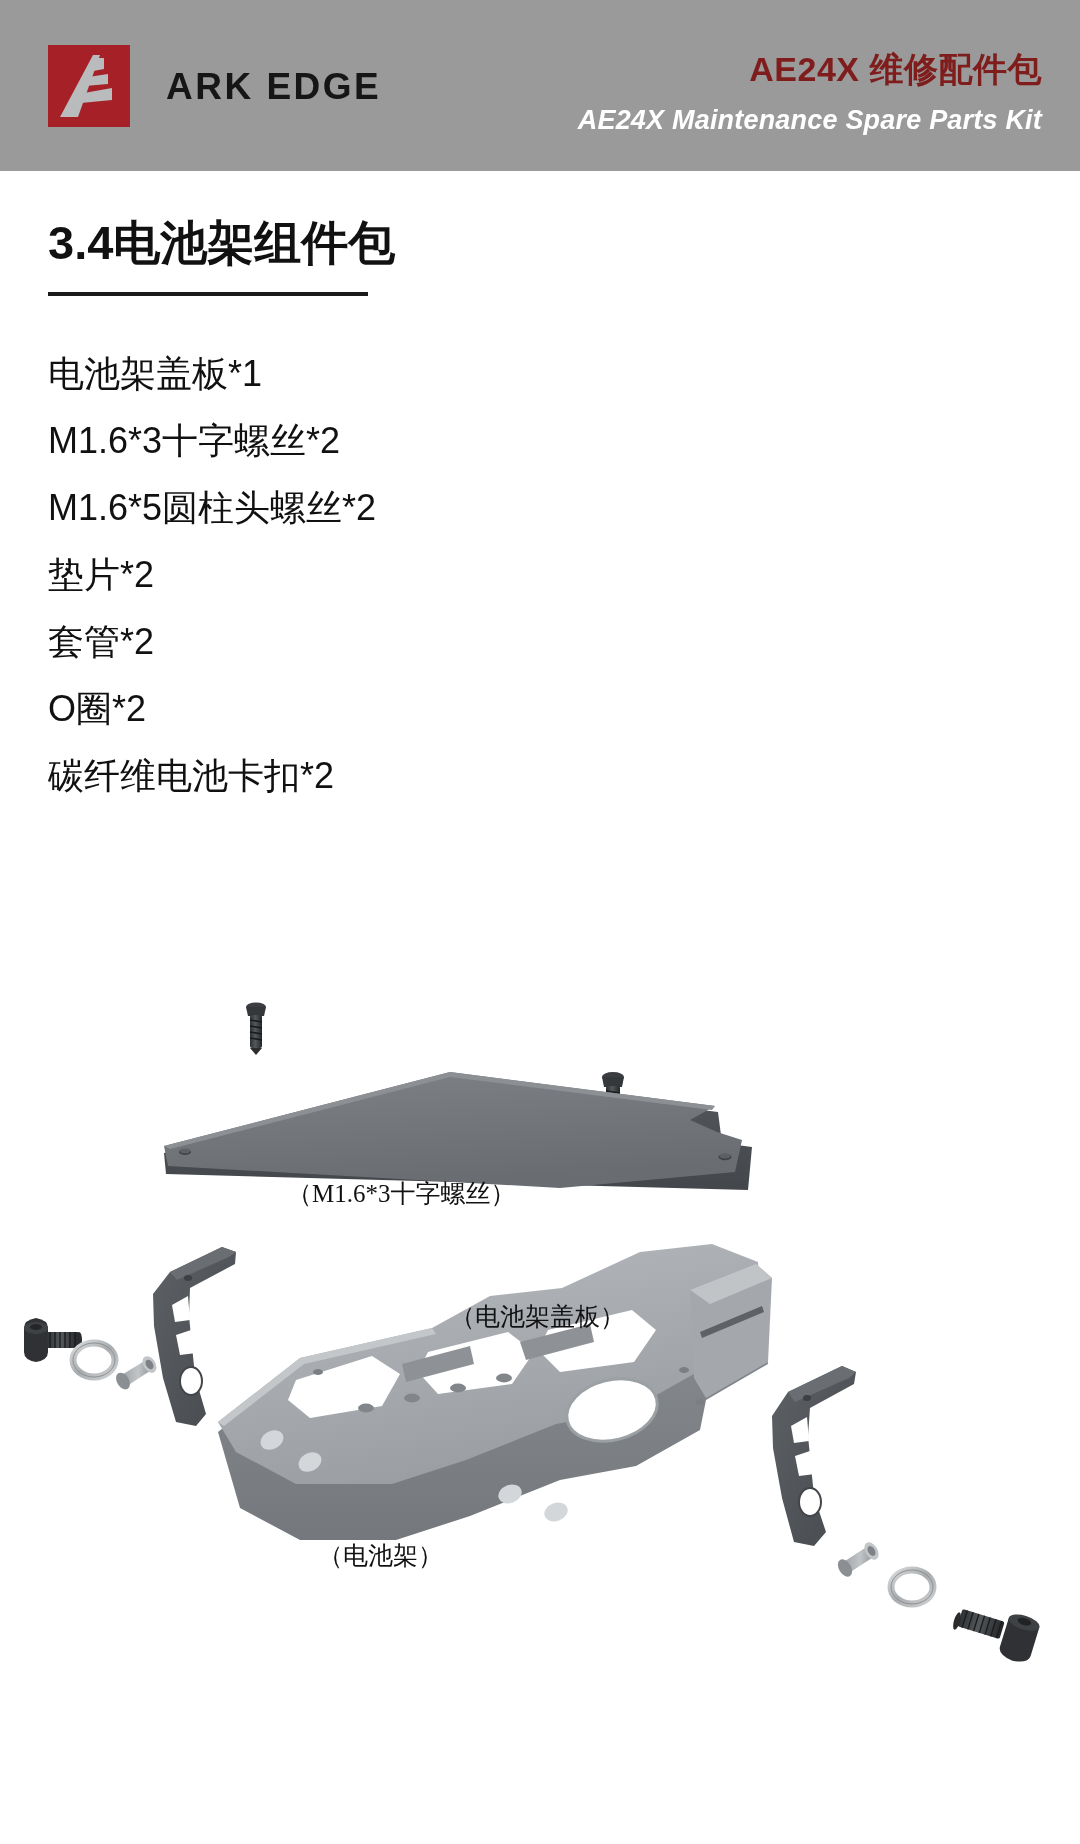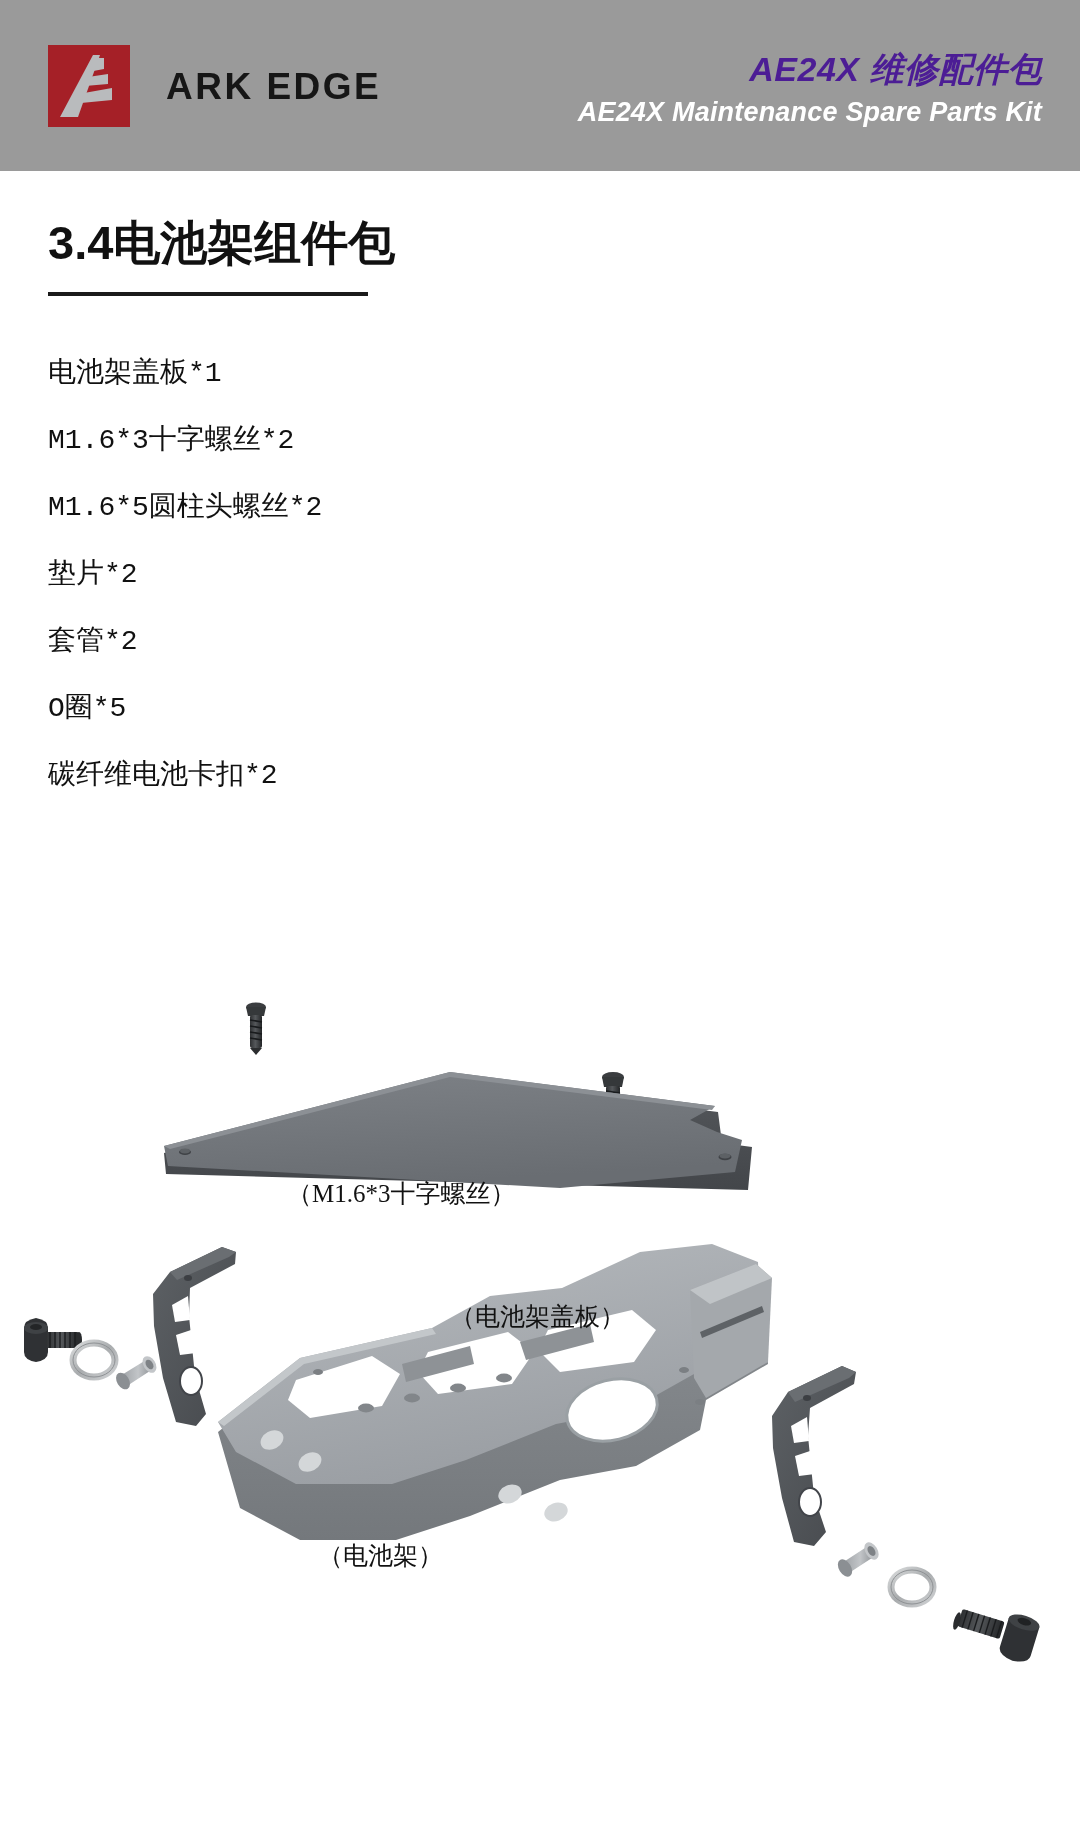--- a/index.html
+++ b/index.html
@@ -54,34 +54,33 @@
   }
   .header-titles {
     position: absolute;
     right: 38px;
     top: 48px;
     text-align: right;
   }
   .header-title-cn {
     font-size: 34px;
     font-weight: 700;
-    font-style: italic;
-    color: #4c1d95;
+    color: #7f1d1d;
     line-height: 1.25;
     white-space: nowrap;
     letter-spacing: 0.5px;
   }
   .header-title-en {
     font-size: 27px;
     font-weight: 700;
     font-style: italic;
     color: #ffffff;
     line-height: 1.3;
     white-space: nowrap;
-    margin-top: 4px;
+    margin-top: 12px;
     letter-spacing: 0.2px;
   }
 
   
   .section-title {
     position: absolute;
     left: 48px;
     top: 212px;
     font-size: 47px;
     font-weight: 700;
@@ -99,26 +98,25 @@
   }
 
   
   .parts-list {
     position: absolute;
     left: 48px;
     top: 340px;
     width: 600px;
   }
   .parts-list .item {
-    font-size: 28px;
+    font-size: 36px;
     color: #111111;
     line-height: 67px;
     white-space: nowrap;
     font-weight: 400;
-    font-family: Liberation Mono, monospace;
   }
 
   
   .diagram {
     position: absolute;
     left: 0;
     top: 960px;
     width: 1080px;
     height: 884px;
   }
@@ -159,21 +157,21 @@
 
 <div class="section-title">3.4电池架组件包</div>
 <div class="rule"></div>
 
 <div class="parts-list">
   <div class="item">电池架盖板*1</div>
   <div class="item">M1.6*3十字螺丝*2</div>
   <div class="item">M1.6*5圆柱头螺丝*2</div>
   <div class="item">垫片*2</div>
   <div class="item">套管*2</div>
-  <div class="item">O圈*5</div>
+  <div class="item">O圈*2</div>
   <div class="item">碳纤维电池卡扣*2</div>
 </div>
 
 <div class="diagram">
   <svg width="1080" height="884" viewBox="0 0 1080 884" aria-hidden="true">
     <defs>
       <linearGradient id="gCoverTop" x1="0" y1="0" x2="0.3" y2="1">
         <stop offset="0%" stop-color="#7e8287"></stop>
         <stop offset="100%" stop-color="#696d72"></stop>
       </linearGradient>

